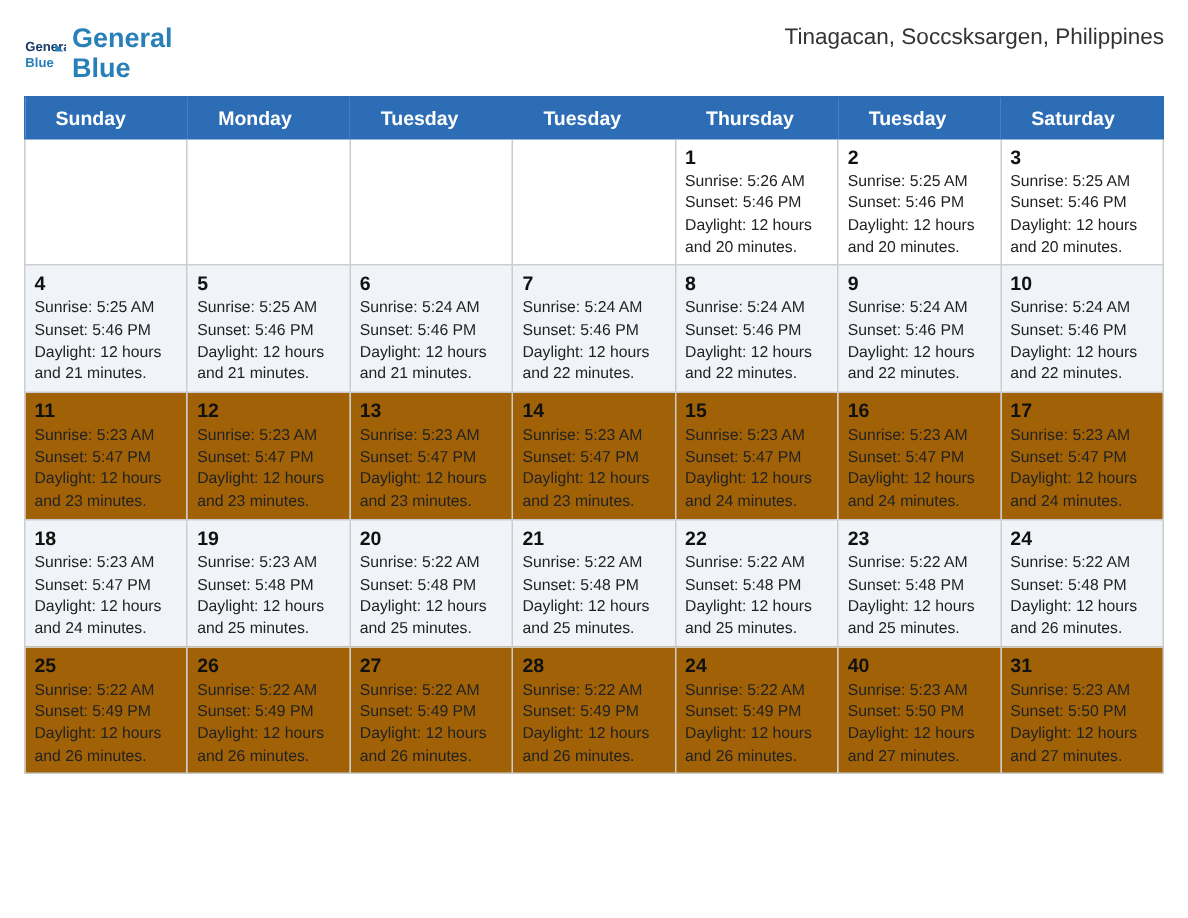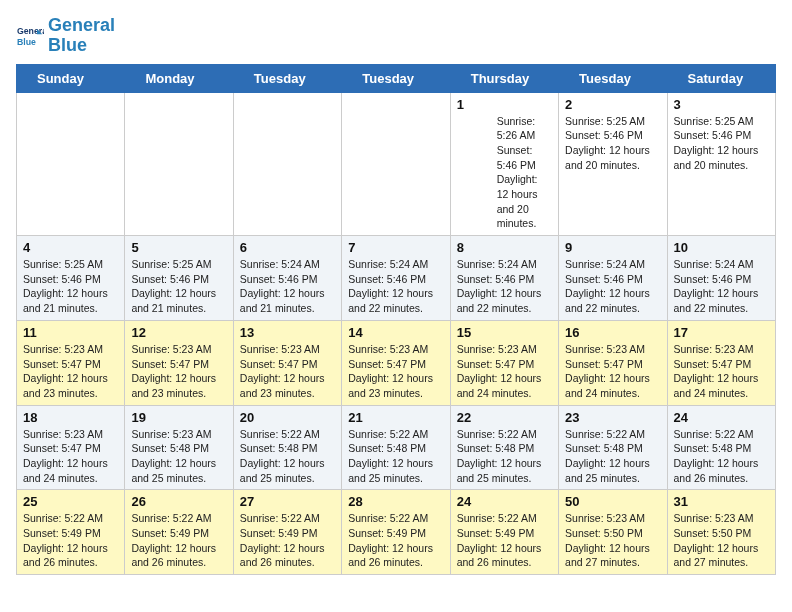--- a/index.html
+++ b/index.html
@@ -82,21 +82,21 @@
     }
     .day-detail {
       color: #222;
       font-size: 10.5px;
       line-height: 1.4;
     }
     .empty-cell {
       background: #fff !important;
     }
     
-    .row-odd td { background: #fef9c3; }
+    .row-odd td { background: #a16207; }
     .row-even td { background: #eaf0f8; }
   </style>
 </head>
 <body>
 
 <div class="header">
   <div class="logo">
     <svg class="logo-icon" viewBox="0 0 32 32">
       <rect x="0" y="0" width="32" height="32" fill="none"></rect>
       <text x="1" y="14" font-size="10" font-weight="bold" fill="#1a3a6b">General</text>
@@ -104,20 +104,21 @@
       <polygon points="24,8 30,14 24,14" fill="#2980b9"></polygon>
     </svg>
     <div>
       <div class="logo-text">
         <span>General</span><br>
         <span style="color:#2980b9">Blue</span>
       </div>
     </div>
   </div>
   <div class="title-block">
+    <div class="subtitle">Tinagacan, Soccsksargen, Philippines</div>
   </div>
 </div>
 
 <table class="calendar">
   <thead>
     <tr>
     <th>Sunday</th>
         <th>Monday</th>
         <th>Tuesday</th>
         <th>Tuesday</th>
@@ -127,21 +128,21 @@
       </tr>
   </thead>
   <tbody id="calendar-body">
   <tr class="row-odd">
         <td class="empty-cell"></td>
         <td class="empty-cell"></td>
         <td class="empty-cell"></td>
         <td class="empty-cell"></td>
         <td>
           <div class="day-num">1</div>
-          <div class="day-detail" style="white-space: pre-line; margin-left: 40px;">Sunrise: 5:26 AM
+          <div class="day-detail" style="white-space: pre-line;">Sunrise: 5:26 AM
 Sunset: 5:46 PM
 Daylight: 12 hours
 and 20 minutes.</div>
         </td>
         <td>
           <div class="day-num">2</div>
           <div class="day-detail" style="white-space: pre-line;">Sunrise: 5:25 AM
 Sunset: 5:46 PM
 Daylight: 12 hours
 and 20 minutes.</div>
@@ -337,21 +338,21 @@
 and 26 minutes.</div>
         </td>
         <td>
           <div class="day-num">24</div>
           <div class="day-detail" style="white-space: pre-line;">Sunrise: 5:22 AM
 Sunset: 5:49 PM
 Daylight: 12 hours
 and 26 minutes.</div>
         </td>
         <td>
-          <div class="day-num">50</div>
+          <div class="day-num">40</div>
           <div class="day-detail" style="white-space: pre-line;">Sunrise: 5:23 AM
 Sunset: 5:50 PM
 Daylight: 12 hours
 and 27 minutes.</div>
         </td>
         <td>
           <div class="day-num">31</div>
           <div class="day-detail" style="white-space: pre-line;">Sunrise: 5:23 AM
 Sunset: 5:50 PM
 Daylight: 12 hours

